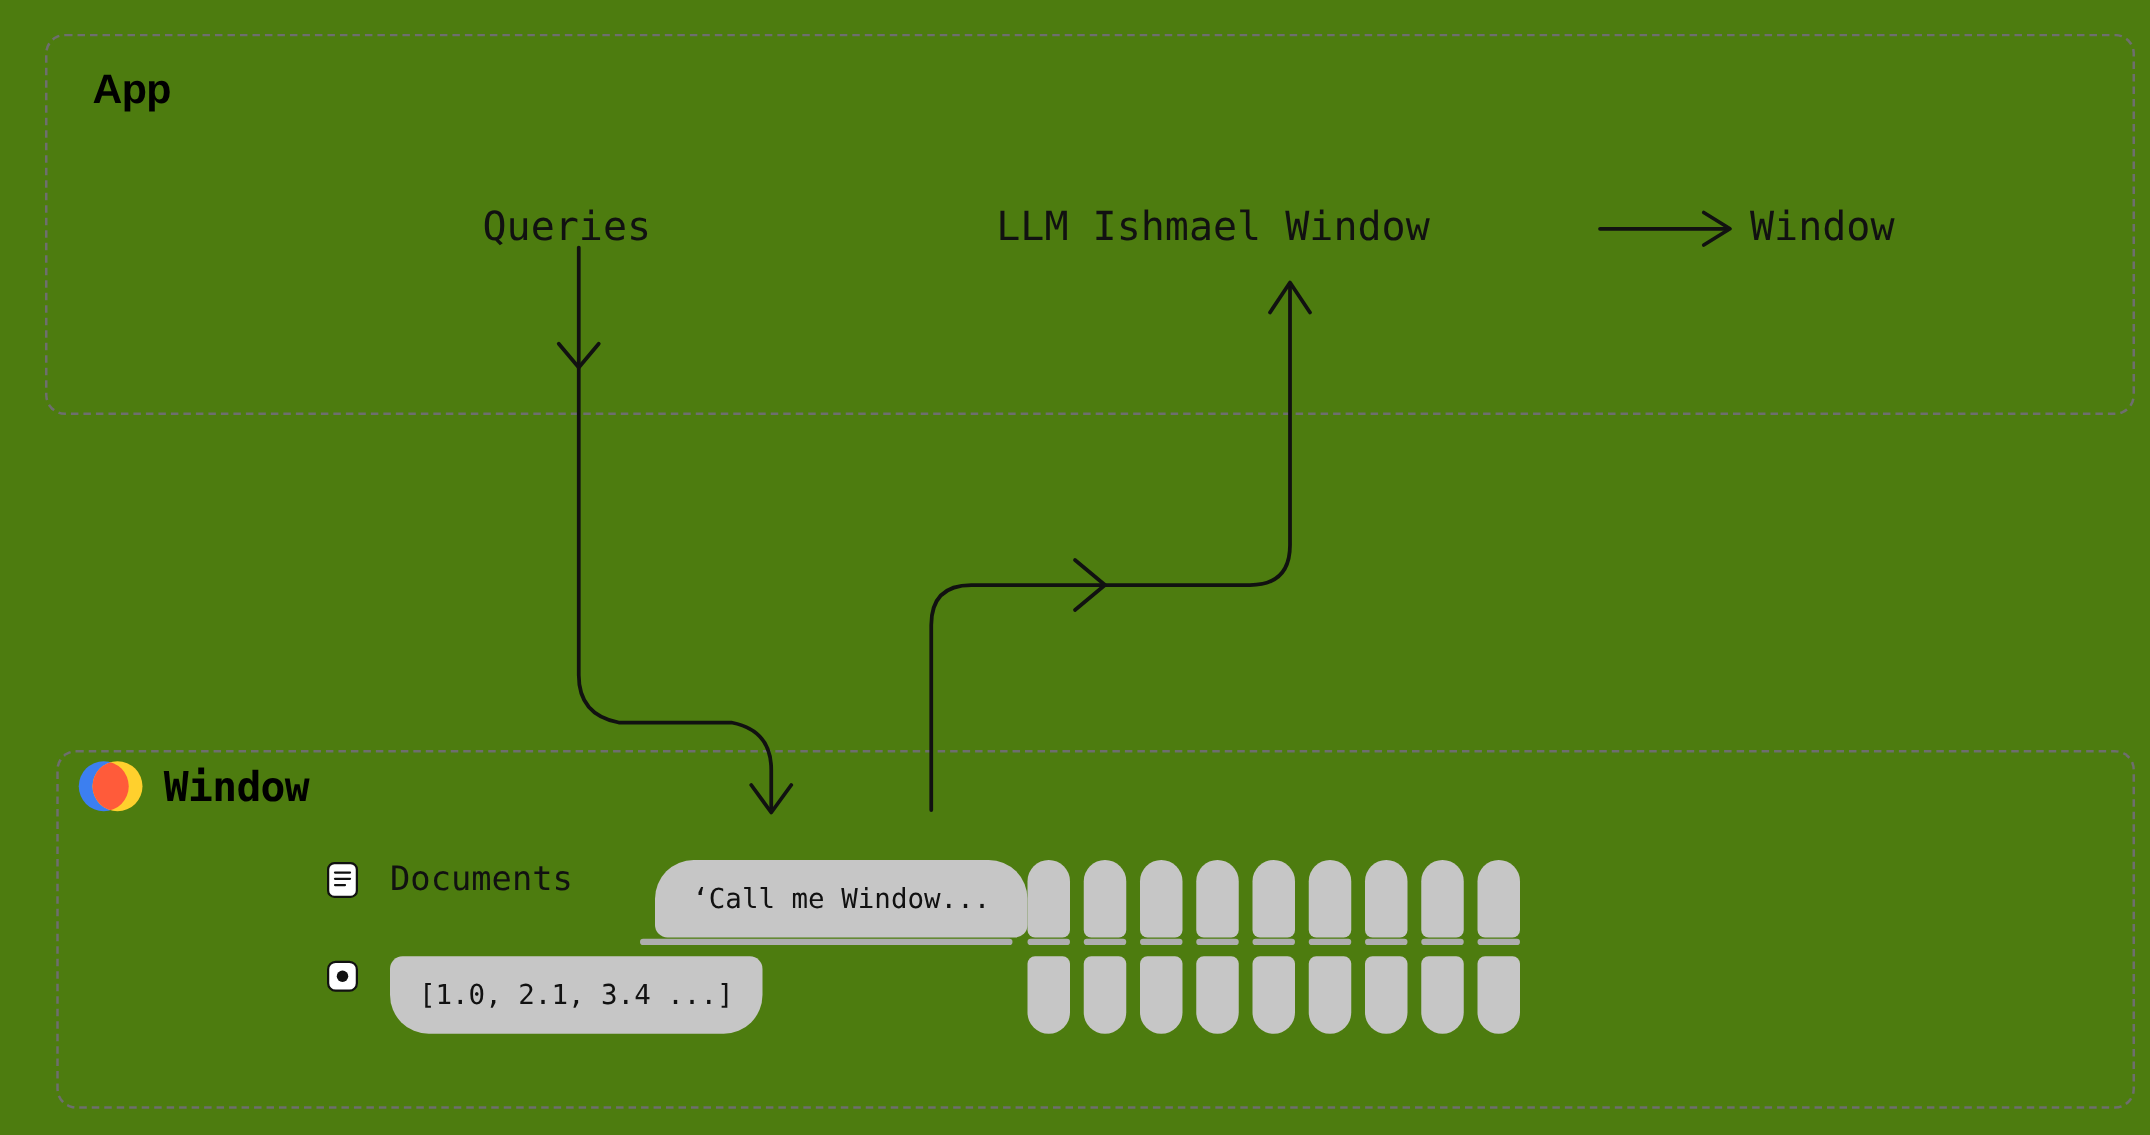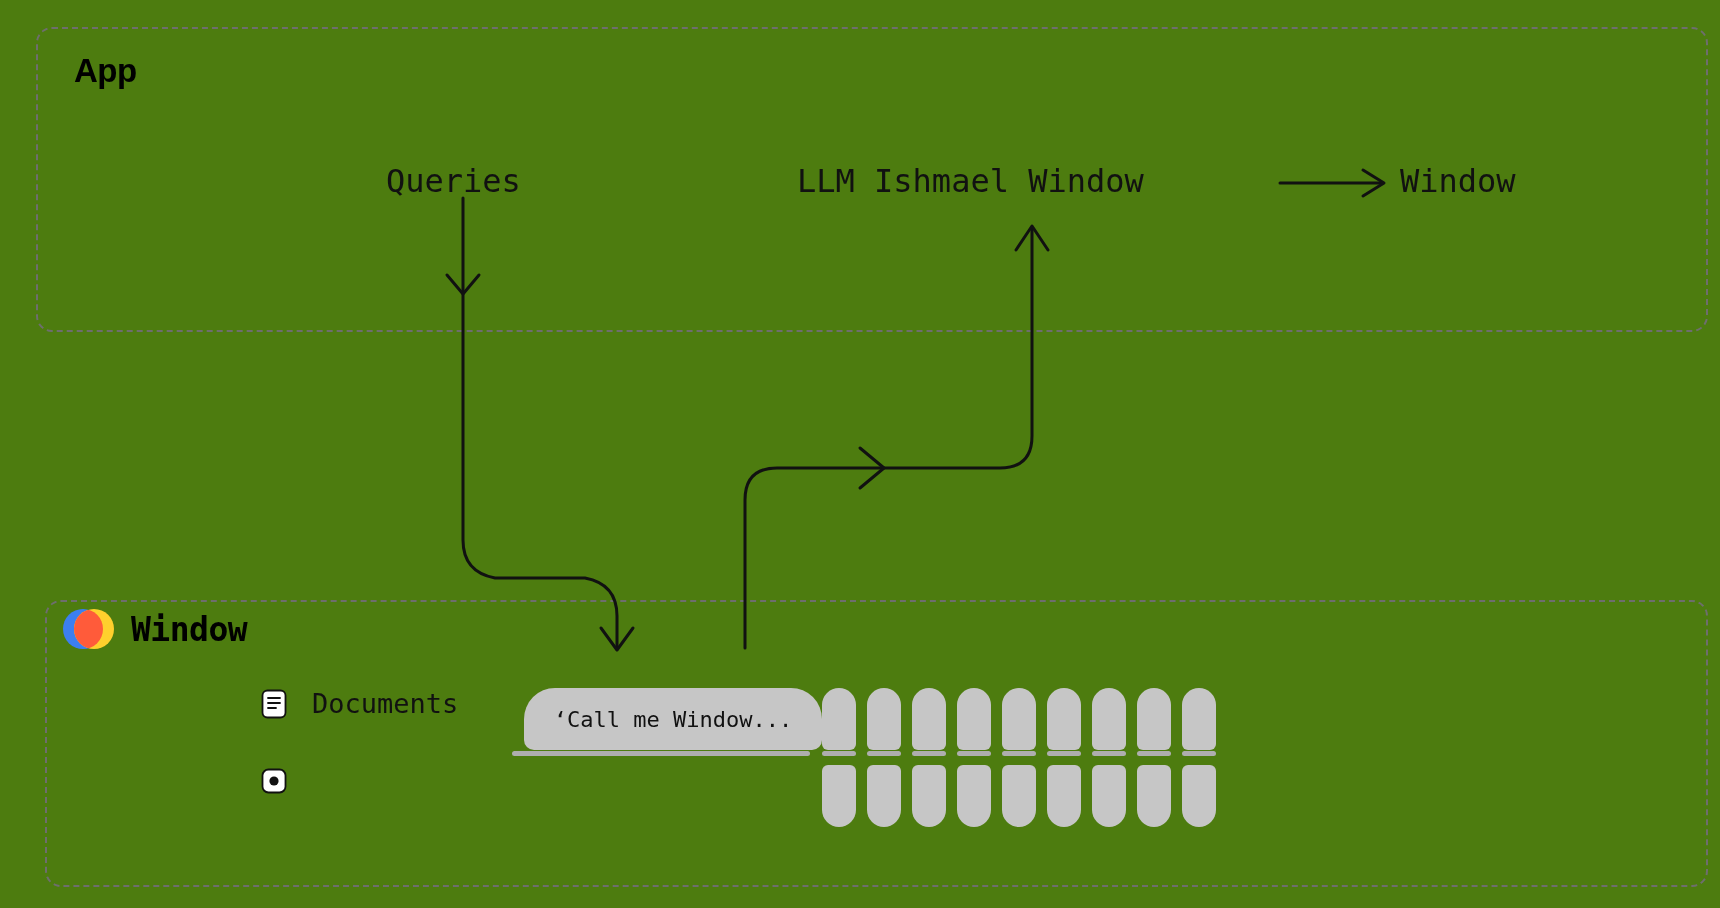--- a/index.html
+++ b/index.html
@@ -229,20 +229,21 @@
     <span class="row-pill">‘Call me Window...</span>
   </div>
 
   <div id="pill-divider"></div>
 
   <div class="data-row" id="row-embeddings">
     <svg class="row-icon" viewBox="0 0 32 32">
       <rect x="4.5" y="4.5" width="23" height="23" rx="6" fill="#ffffff" stroke="#111111" stroke-width="1.8"></rect>
       <circle cx="16" cy="16" r="4.6" fill="#111111"></circle>
     </svg>
+    <span class="row-pill">[1.0, 2.1, 3.4 ...]</span>
   </div>
 
   <div id="record-columns">
     <div class="record-col">
         <div class="seg-top"></div>
         <div class="seg-div"></div>
         <div class="seg-bot"></div>
       </div>
     <div class="record-col">
         <div class="seg-top"></div>

